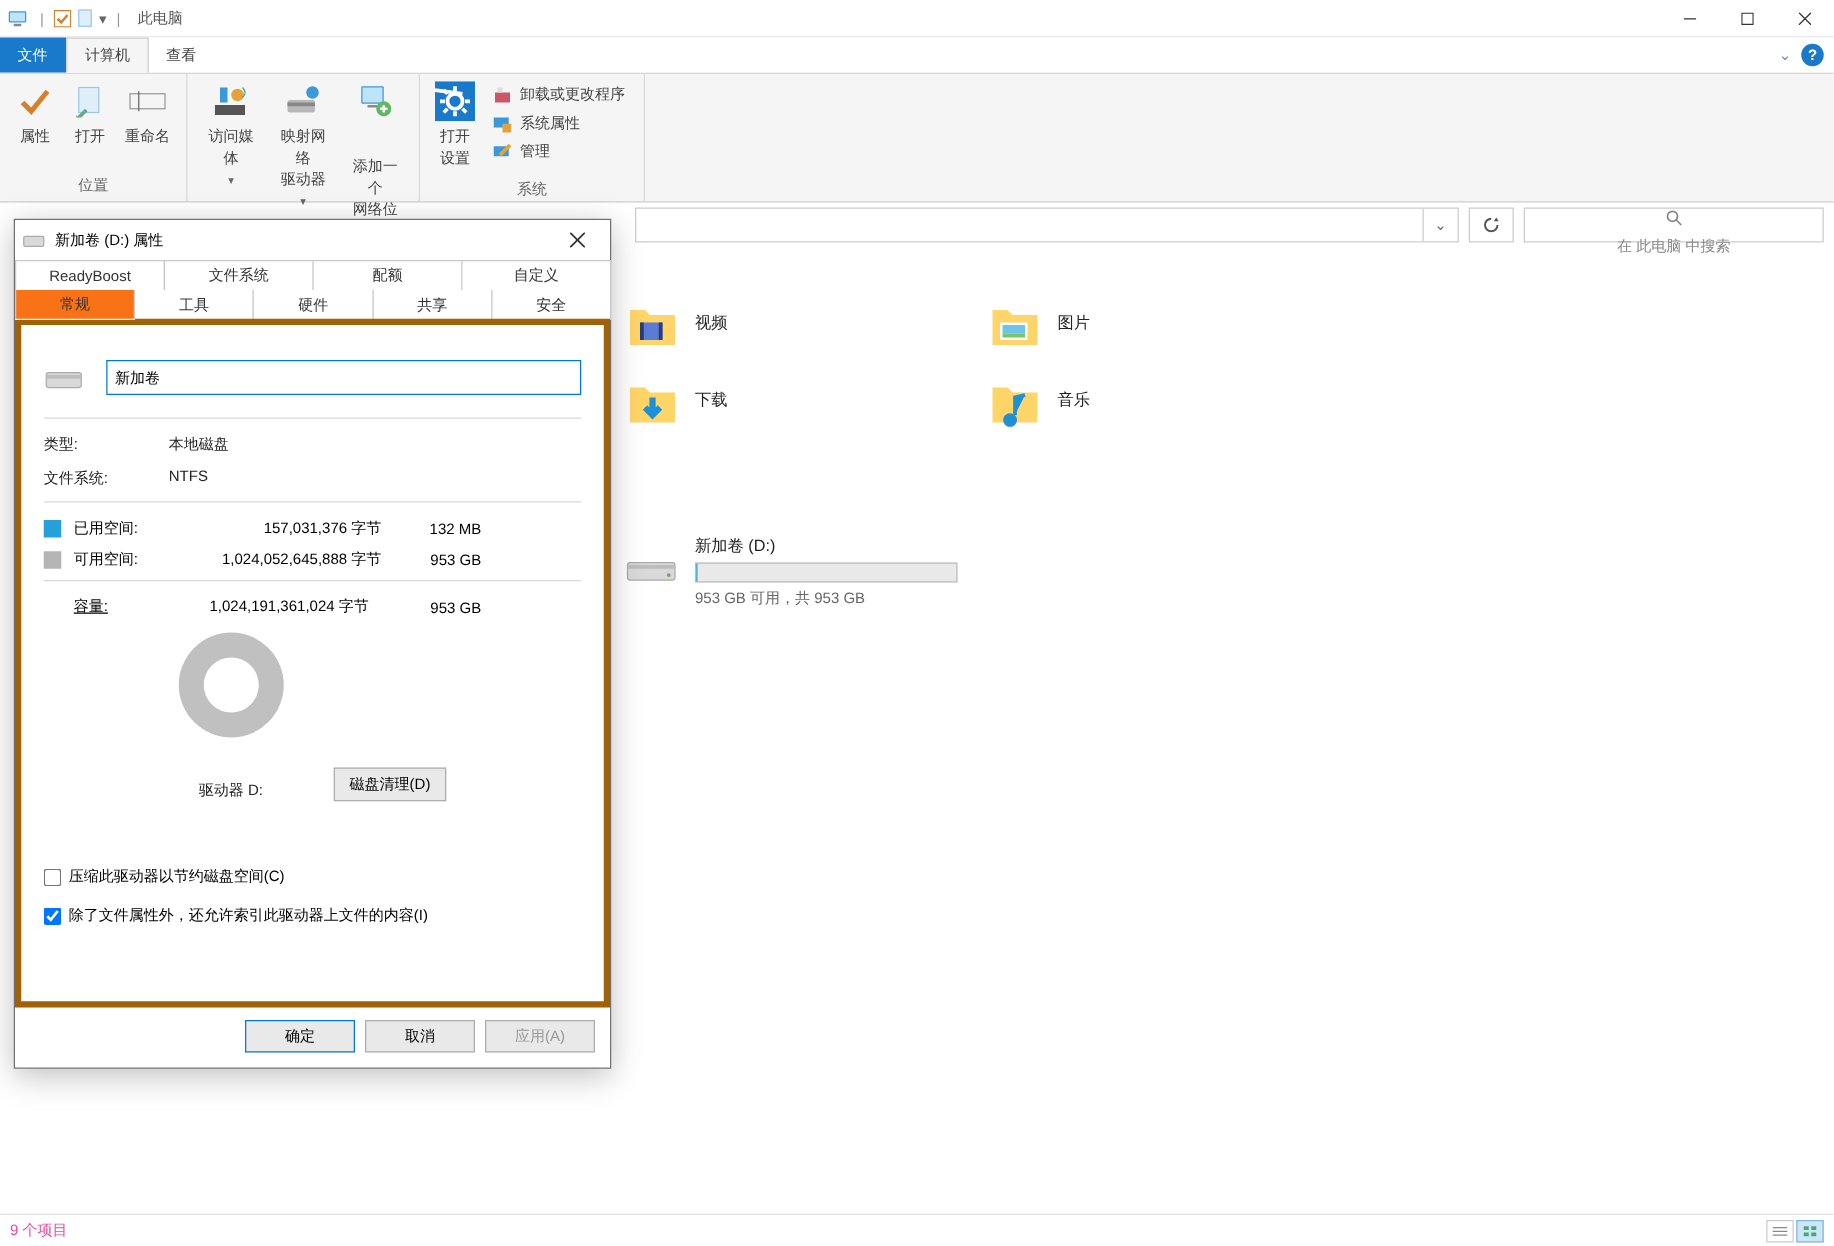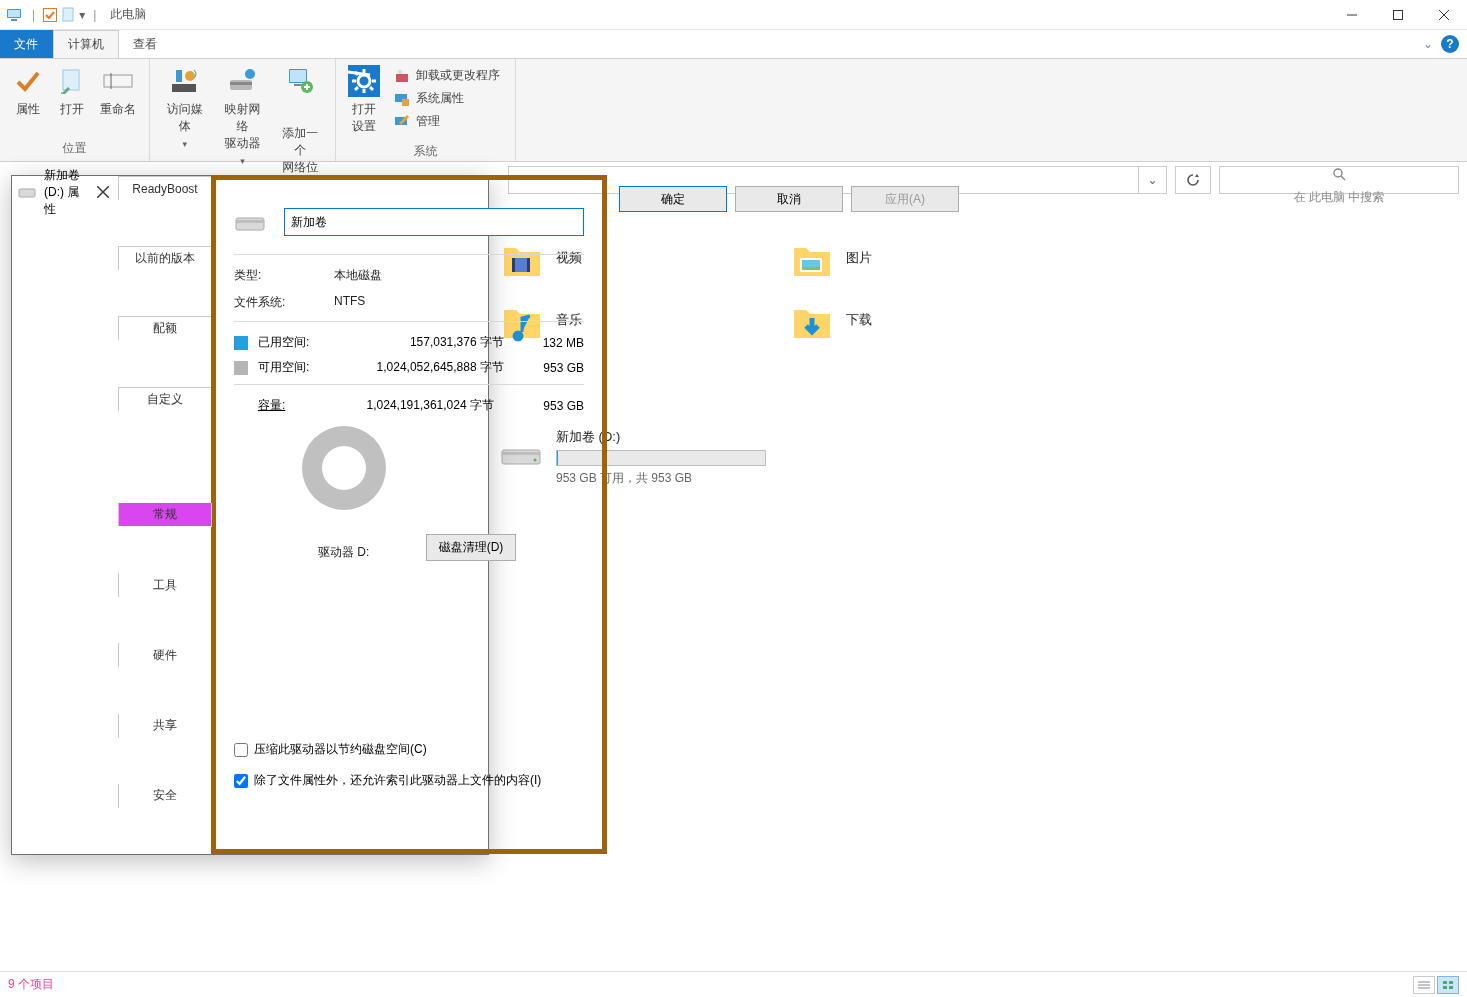--- a/index.html
+++ b/index.html
@@ -54,28 +54,28 @@
 .drive .dfill { height:100%; background:#26a0da; width:1px; }
 .drive .dtext { font-size:12px; color:#666; }
 
 
 .statusbar { position:absolute; bottom:0; left:0; right:0; height:26px; border-top:1px solid #e0e0e0; display:flex; align-items:center; padding:0 8px; font-size:12px; color:#ec4899; }
 .statusbar .views { margin-left:auto; display:flex; gap:2px; }
 .viewbtn { width:22px;height:18px;border:1px solid #ccc; display:flex;align-items:center;justify-content:center; }
 .viewbtn.active { background:#cde6f7; border-color:#7fb7e0; }
 
 
-.dialog { position:absolute; left:11px; top:175px; width:478px; height:680px; background:#fff; border:1px solid #707070; box-shadow:0 6px 24px rgba(0,0,0,.25); display:flex; flex-direction:row; }
+.dialog { position:absolute; left:11px; top:175px; width:478px; height:680px; background:#fff; border:1px solid #707070; box-shadow:0 6px 24px rgba(0,0,0,.25); display:flex; flex-direction:column; }
 .dlg-title { height:32px; display:flex; align-items:center; padding:0 6px; gap:8px; }
 .dlg-title .t { font-size:12px; color:#000; }
 .dlg-close { margin-left:auto; width:40px;height:28px; display:flex;align-items:center;justify-content:center; }
 .dlg-tabs { display:flex; flex-wrap:wrap; }
 .dtab { flex:1; min-width:94px; height:24px; border:1px solid #c9c9c9; border-bottom:none; margin-right:-1px; display:flex;align-items:center;justify-content:center; font-size:12px; background:#fff; color:#333; }
 .dtab.row2 { border-top:none; }
-.dtab.active { background:#d946ef; border-bottom:1px solid #fff; position:relative; z-index:2; }
+.dtab.active { background:#f97316; border-bottom:1px solid #fff; position:relative; z-index:2; }
 .dlg-body { border:5px solid #a16207; flex:1; padding:28px 18px 8px; margin-top:-1px; position:relative; }
 .vol-row { display:flex; align-items:center; gap:16px; margin-bottom:18px; }
 .vol-input { flex:1; height:28px; border:1px solid #0078d7; padding:0 6px; font-size:12px; outline:none; }
 .kv { display:flex; gap:40px; font-size:12px; color:#222; margin-bottom:10px; }
 .kv .k { width:60px; }
 .hr { border:none; border-top:1px solid #d9d9d9; margin:8px 0 12px; }
 .space { display:flex; align-items:center; gap:10px; font-size:12px; margin-bottom:8px; }
 .swatch { width:14px;height:14px; }
 .swatch.used { background:#26a0da; }
 .swatch.free { background:#b5b5b5; }
@@ -89,21 +89,21 @@
 .pie-wrap { display:flex; align-items:center; justify-content:center; gap:40px; margin-top:8px; }
 .pie { width:84px;height:84px;border-radius:50%; background:#c0c0c0; position:relative; }
 .pie::after { content:""; position:absolute; left:20px; top:20px; width:44px;height:44px;border-radius:50%;background:#fff; }
 .pie-col { display:flex; flex-direction:column; align-items:center; gap:34px; }
 .disk-clean { padding:4px 12px; border:1px solid #adadad; background:#e9e9e9; font-size:12px; }
 .drive-label { font-size:12px; color:#222; }
 .checks { position:absolute; left:18px; bottom:60px; display:flex; flex-direction:column; gap:14px; font-size:12px; }
 .chk { display:flex; align-items:center; gap:6px; }
 .chk input { width:14px;height:14px; }
 .dlg-btns { display:flex; gap:8px; justify-content:flex-end; padding:10px 12px 12px; }
-.btn { width:108px; height:26px; border:1px solid #adadad; background:#e9e9e9; font-size:12px; display:flex;align-items:center;justify-content:center; }
+.btn { width:88px; height:26px; border:1px solid #adadad; background:#e9e9e9; font-size:12px; display:flex;align-items:center;justify-content:center; }
 .btn.primary { border-color:#0078d7; }
 .btn.disabled { color:#9a9a9a; }
 
 
 svg { display:block; }
 </style>
 </head>
 <body>
 
 <div class="titlebar">
@@ -332,33 +332,33 @@
             <rect x="12" y="24" width="18" height="7" fill="#6cc5e8"></rect>
             <rect x="12" y="31" width="18" height="3" fill="#7cc36a"></rect>
           </svg>
         </span>
       <span class="flabel">图片</span>
     </div>
     <div class="folder">
       <span class="ficon">
           <svg width="44" height="44">
             <path d="M4 12 L16 12 L20 16 L40 16 L40 40 L4 40 Z" fill="#ffd469"></path>
+            <path d="M22 20 L22 32 M16 28 L22 34 L28 28" stroke="#1e90d4" stroke-width="5" fill="none"></path>
+          </svg>
+        </span>
+      <span class="flabel">下载</span>
+    </div>
+    <div class="folder">
+      <span class="ficon">
+          <svg width="44" height="44">
+            <path d="M4 12 L16 12 L20 16 L40 16 L40 40 L4 40 Z" fill="#ffd469"></path>
             <path d="M18 34 a4 4 0 1 0 0.1 0 M22 34 L22 20 L30 18" stroke="#1e90d4" stroke-width="3" fill="#1e90d4"></path>
           </svg>
         </span>
       <span class="flabel">音乐</span>
-    </div>
-    <div class="folder">
-      <span class="ficon">
-          <svg width="44" height="44">
-            <path d="M4 12 L16 12 L20 16 L40 16 L40 40 L4 40 Z" fill="#ffd469"></path>
-            <path d="M22 20 L22 32 M16 28 L22 34 L28 28" stroke="#1e90d4" stroke-width="5" fill="none"></path>
-          </svg>
-        </span>
-      <span class="flabel">下载</span>
     </div>
   </div>
 
   <div class="drive-list">
     <div class="drive">
       <span class="dicon">
           <svg width="44" height="34">
             <rect x="2" y="14" width="38" height="14" rx="2" fill="#d9d9d9" stroke="#aaa"></rect>
             <rect x="2" y="16" width="38" height="3" fill="#bdbdbd"></rect>
             <circle cx="35" cy="24" r="1.5" fill="#6a6"></circle>
@@ -407,21 +407,21 @@
     <div class="dlg-close">
         <svg width="12" height="12">
           <line x1="0" y1="0" x2="12" y2="12" stroke="#333" stroke-width="1.4"></line>
           <line x1="12" y1="0" x2="0" y2="12" stroke="#333" stroke-width="1.4"></line>
         </svg>
       </div>
   </div>
 
   <div class="dlg-tabs">
     <div class="dtab">ReadyBoost</div>
-    <div class="dtab">以前的版本</div>
+    <div class="dtab">文件系统</div>
     <div class="dtab">配额</div>
     <div class="dtab">自定义</div>
     <div style="flex-basis:100%;height:0;"></div>
     <div class="dtab row2 active">常规</div>
     <div class="dtab row2">工具</div>
     <div class="dtab row2">硬件</div>
     <div class="dtab row2">共享</div>
     <div class="dtab row2">安全</div>
   </div>
 

